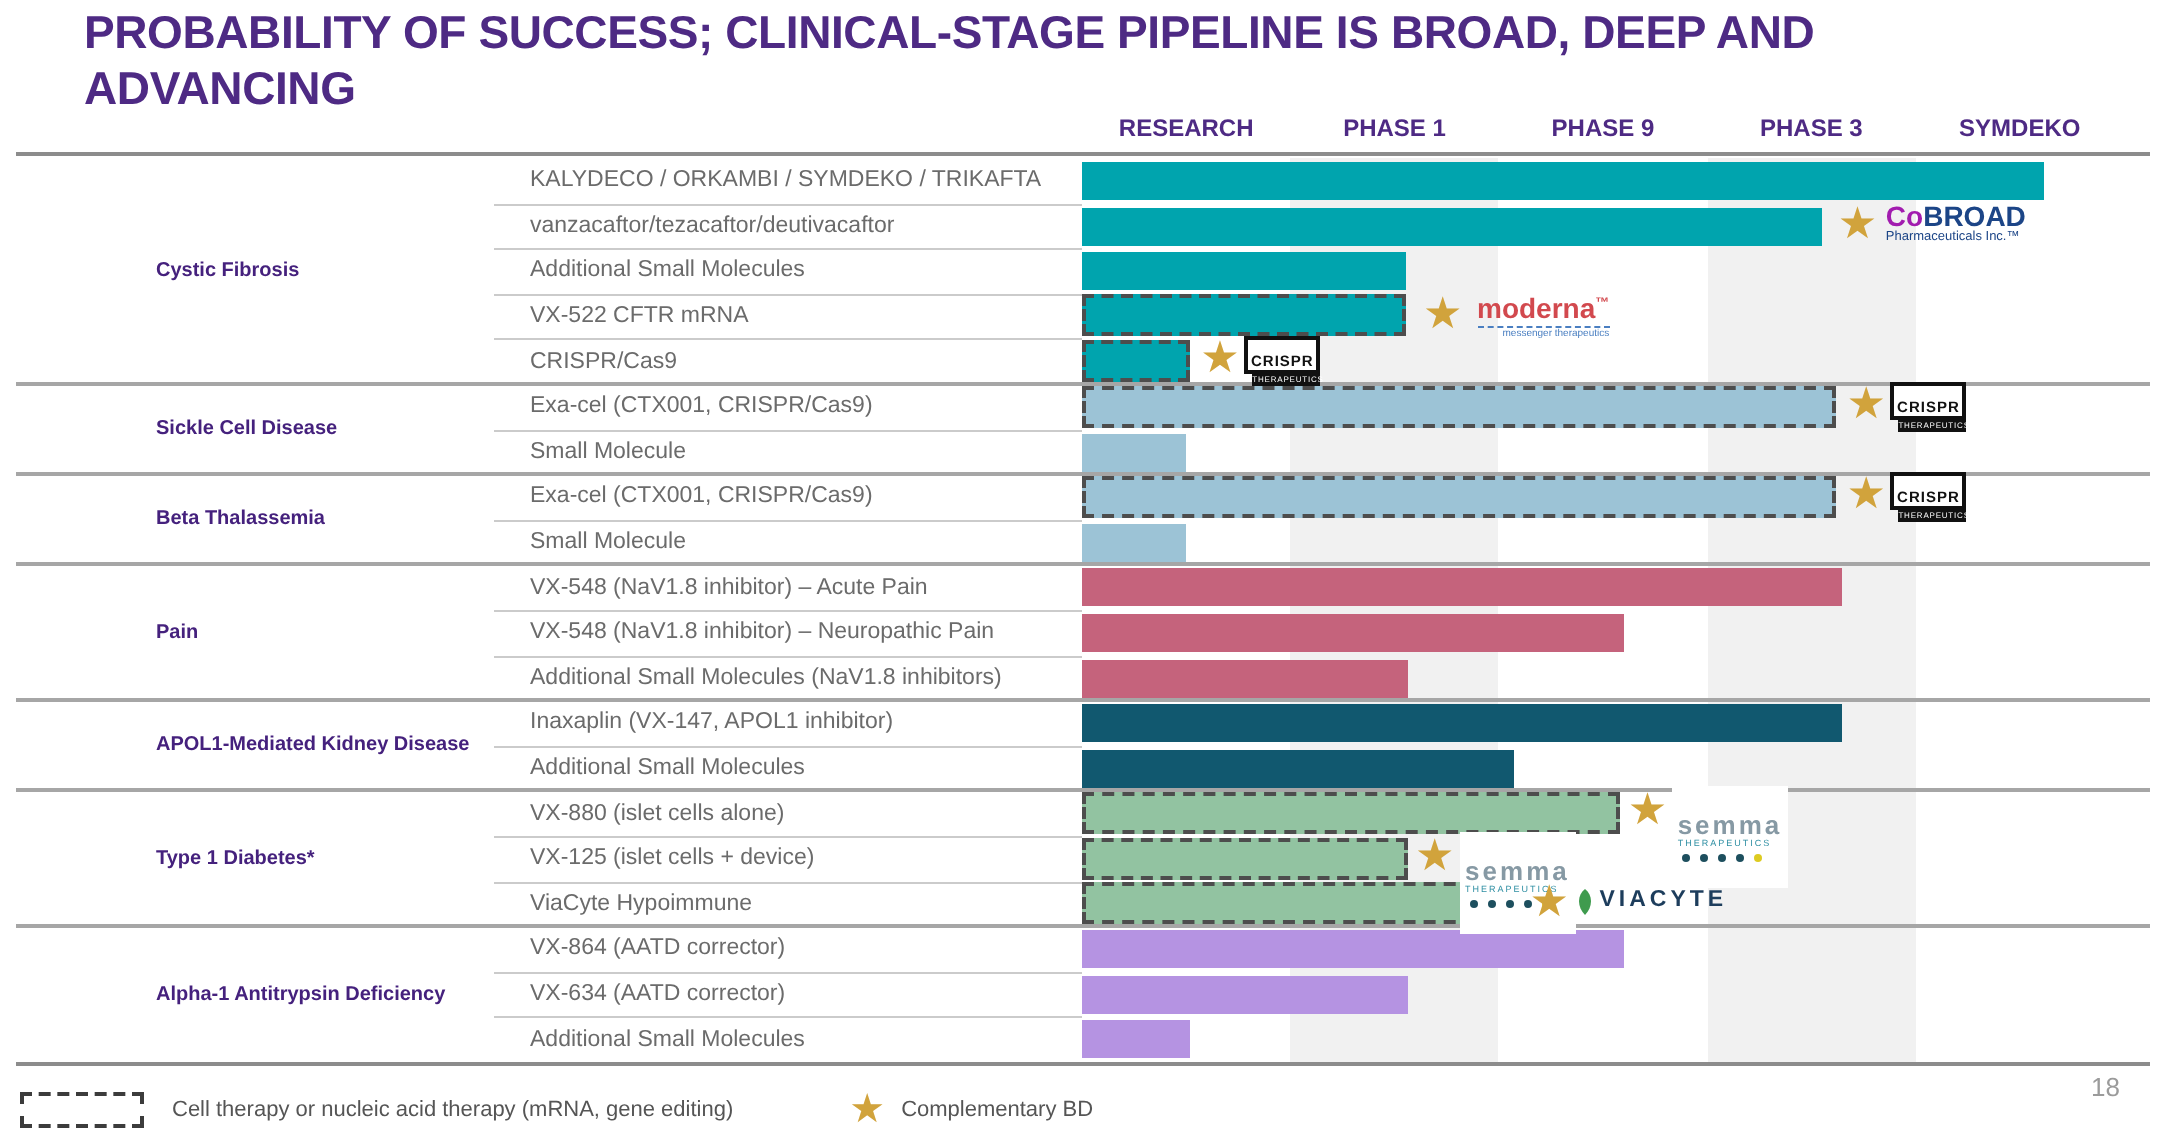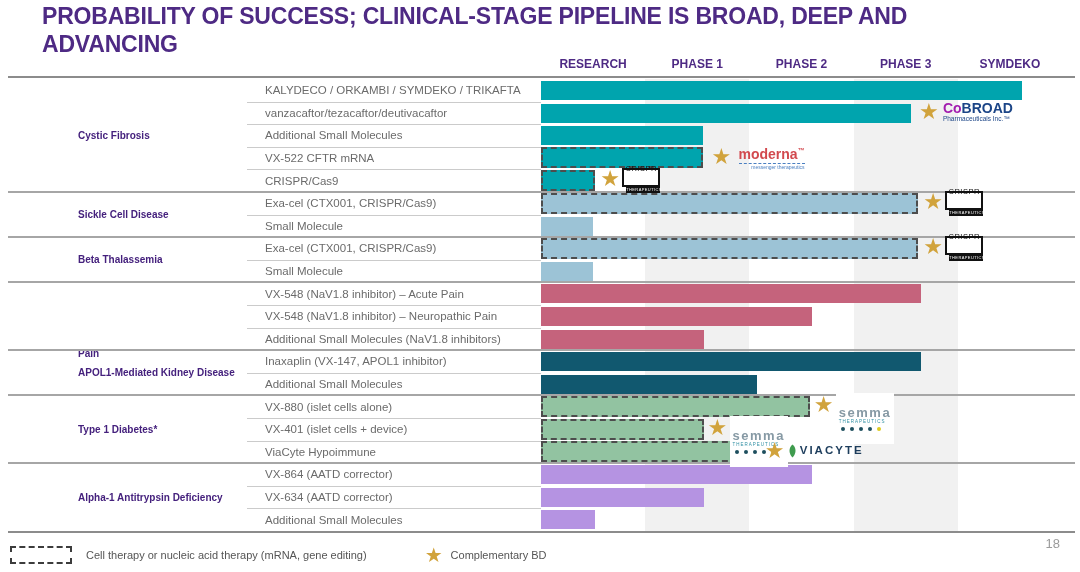--- a/index.html
+++ b/index.html
@@ -25,21 +25,21 @@
   .lg-concert .l1{font-size:14px;font-weight:bold;letter-spacing:0px;}
   .lg-concert .c1{color:#a21caf;margin-top:28px;}
   .lg-concert .c2{color:#1c4587;}
   .lg-concert .l2{font-size:6.5px;color:#1c4587;margin-top:1px;}
   .lg-moderna .l1{font-size:14px;font-weight:bold;color:#d2494e;
                   border-bottom:1px dashed #4a7fc1;padding-bottom:2px;}
   .lg-moderna .tm{font-size:7px;vertical-align:super;}
   .lg-moderna .l2{font-size:5px;color:#4a7fc1;text-align:right;margin-top:1px;}
   .lg-crispr .box{box-sizing:border-box;width:38px;height:19px;background:#fff;
                   border:2px solid #111;display:flex;align-items:flex-end;justify-content:center;}
-  .lg-crispr .nm{font-size:7.5px;font-weight:normal;color:#111;letter-spacing:0.5px;padding-bottom:13px;}
+  .lg-crispr .nm{font-size:7.5px;font-weight:bold;color:#111;letter-spacing:0.5px;padding-bottom:1px;}
   .lg-crispr .strip{width:34px;margin:0 0 0 4px;background:#111;color:#fff;font-size:4px;
                     text-align:center;letter-spacing:0.4px;padding:1px 0;}
   .lg-semma{background:#fff;padding:13px 3px;}
   .lg-semma .l1{font-size:13px;font-weight:bold;color:#8699a4;letter-spacing:1.5px;}
   .lg-semma .l2{font-size:4.5px;color:#2f8fa3;letter-spacing:1px;margin-top:1px;}
   .lg-semma .dots{margin-top:2px;display:flex;gap:5px;justify-content:flex-start;padding-left:2px;}
   .lg-semma .dot{width:4px;height:4px;border-radius:50%;}
   .lg-viacyte{display:flex;align-items:center;gap:2px;text-align:right;}
   .lg-viacyte .nm{font-size:11.5px;font-weight:bold;color:#1d3d5c;letter-spacing:2px;}
   #legend{left:10px;top:543px;width:700px;height:24px;display:flex;align-items:center;z-index:2;}
@@ -53,21 +53,21 @@
 
 <div id="slide">
   <div class="abs title">
     <span>PROBABILITY OF SUCCESS; CLINICAL-STAGE PIPELINE IS BROAD, DEEP AND</span><br>
     <span>ADVANCING</span>
   </div>
 
   <div id="headers">
       <div class="abs colhead" style="left: 541px; width: 104.2px;">RESEARCH</div>
       <div class="abs colhead" style="left: 645.2px; width: 104.2px;">PHASE 1</div>
-      <div class="abs colhead" style="left: 749.4px; width: 104.2px;">PHASE 2</div>
+      <div class="abs colhead" style="left: 749.4px; width: 104.2px;">PHASE 9</div>
       <div class="abs colhead" style="left: 853.6px; width: 104.2px;">PHASE 3</div>
       <div class="abs colhead" style="left: 957.8px; width: 104.2px;">SYMDEKO</div>
     </div>
 
   <div class="abs band" id="band1" style="left: 645.2px; width: 104.2px;"></div>
   <div class="abs band" id="band3" style="left: 853.6px; width: 104.2px;"></div>
 
   <div class="abs strongline" id="topline" style="top:76px"></div>
   <div class="abs strongline" id="bottomline" style="top:531px"></div>
 
@@ -126,21 +126,21 @@
       <div class="abs star" style="left: 923.204px; top: 236.2px;">★</div>
       <div class="abs logo lg-crispr" style="left: 945.204px; top: 236.2px;">
         <div class="box">
           <span class="nm">CRISPR</span>
         </div>
         <div class="strip">THERAPEUTICS</div>
       </div>
       <div class="abs proglabel" style="top: 259.8px; height: 22.6px;">Small Molecule</div>
       <div class="abs bar" title="Small Molecule — Research" style="left: 541px; top: 261.8px; height: 19px; width: 52.1px; background: rgb(156, 195, 214);"></div>
       <div class="abs gdiv" style="top: 281.4px;"></div>
-      <div class="abs disease" style="top: 282.4px; height: 67.8px; width: 239px; margin-top: 37px;">Pain</div>
+      <div class="abs disease" style="top: 282.4px; height: 67.8px; width: 239px;">Pain</div>
       <div class="abs proglabel" style="top: 282.4px; height: 22.6px;">VX-548 (NaV1.8 inhibitor) – Acute Pain</div>
       <div class="abs rowsep" style="top: 305px; left: 247px; width: 294px;"></div>
       <div class="abs bar" title="VX-548 (NaV1.8 inhibitor) – Acute Pain — Phase 3" style="left: 541px; top: 284.4px; height: 19px; width: 380.33px; background: rgb(197, 99, 124);"></div>
       <div class="abs proglabel" style="top: 305px; height: 22.6px;">VX-548 (NaV1.8 inhibitor) – Neuropathic Pain</div>
       <div class="abs rowsep" style="top: 327.6px; left: 247px; width: 294px;"></div>
       <div class="abs bar" title="VX-548 (NaV1.8 inhibitor) – Neuropathic Pain — Phase 2" style="left: 541px; top: 307px; height: 19px; width: 270.92px; background: rgb(197, 99, 124);"></div>
       <div class="abs proglabel" style="top: 327.6px; height: 22.6px;">Additional Small Molecules (NaV1.8 inhibitors)</div>
       <div class="abs bar" title="Additional Small Molecules (NaV1.8 inhibitors) — Phase 1" style="left: 541px; top: 329.6px; height: 19px; width: 162.552px; background: rgb(197, 99, 124);"></div>
       <div class="abs gdiv" style="top: 349.2px;"></div>
       <div class="abs disease" style="top: 350.2px; height: 45.2px; width: 239px;">APOL1-Mediated Kidney Disease</div>
@@ -159,21 +159,21 @@
         <div class="l1">semma</div>
         <div class="l2">THERAPEUTICS</div>
         <div class="dots">
           <span class="dot" style="background: rgb(29, 79, 94);"></span>
           <span class="dot" style="background: rgb(29, 79, 94);"></span>
           <span class="dot" style="background: rgb(29, 79, 94);"></span>
           <span class="dot" style="background: rgb(29, 79, 94);"></span>
           <span class="dot" style="background: rgb(221, 203, 33);"></span>
         </div>
       </div>
-      <div class="abs proglabel" style="top: 418px; height: 22.6px;">VX-401 (islet cells + device)</div>
+      <div class="abs proglabel" style="top: 418px; height: 22.6px;">VX-125 (islet cells + device)</div>
       <div class="abs rowsep" style="top: 440.6px; left: 247px; width: 294px;"></div>
       <div class="abs bar dashed" title="VX-264 (islet cells + device) — Phase 1" style="left: 541px; top: 418.5px; height: 21px; width: 162.552px; background: rgb(146, 195, 161);"></div>
       <div class="abs star" style="left: 707.552px; top: 417px;">★</div>
       <div class="abs logo lg-semma" style="left: 729.552px; top: 416px;">
         <div class="l1">semma</div>
         <div class="l2">THERAPEUTICS</div>
         <div class="dots">
           <span class="dot" style="background: rgb(29, 79, 94);"></span>
           <span class="dot" style="background: rgb(29, 79, 94);"></span>
           <span class="dot" style="background: rgb(29, 79, 94);"></span>

